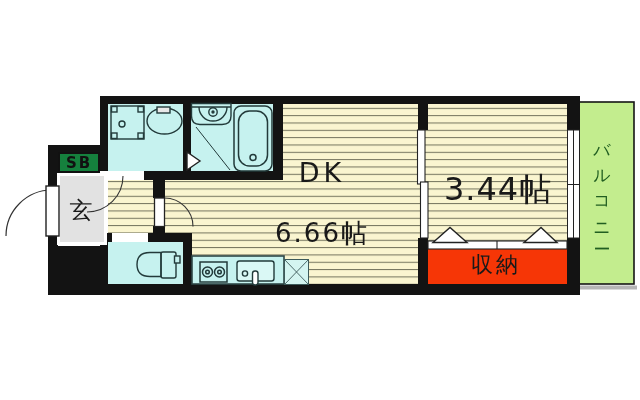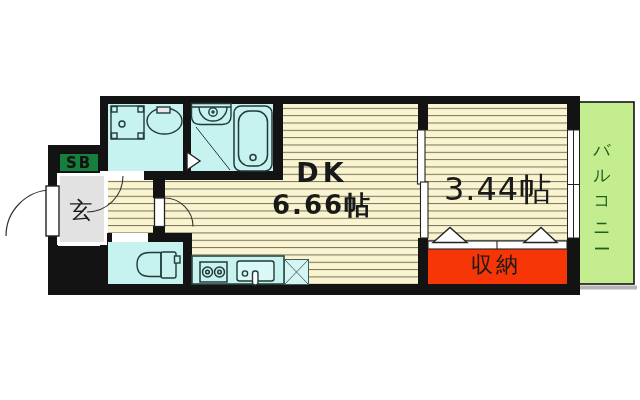--- a/index.html
+++ b/index.html
@@ -1,21 +1,21 @@
 <!DOCTYPE html>
 <html><head>
 <meta charset="utf-8">
 <style>
   html,body{margin:0;padding:0;background:#fff;}
   .stage{position:relative;width:640px;height:400px;background:#ffffff;overflow:hidden;
          font-family:"DejaVu Sans","Liberation Sans",sans-serif;}
   .stage svg{position:absolute;left:0;top:0;}
   .label{position:absolute;transform:translate(-50%,-50%);color:#191919;white-space:nowrap;line-height:1;}
-  .lbl-dk{font-size:27px;letter-spacing:4px;font-weight:700;text-align:right;}
-  .lbl-dk-size{font-size:26px;letter-spacing:2px;font-weight:700;}
+  .lbl-dk{font-size:27px;letter-spacing:4px;font-weight:400;text-align:right;}
+  .lbl-dk-size{font-size:26px;letter-spacing:2px;font-weight:400;margin-top:28px;}
   .lbl-west{font-size:23px;letter-spacing:4px;font-weight:500;}
   .lbl-west-size{font-size:32px;letter-spacing:1px;font-weight:400;}
   .lbl-storage{font-size:22px;letter-spacing:3px;font-weight:500;text-align:center;}
   .lbl-genkan{font-size:23px;font-weight:500;}
   .sb-box{position:absolute;left:58px;top:152px;width:42px;height:21px;box-sizing:border-box;
           background:#15803d;border:2.5px solid #111;display:flex;align-items:flex-start;justify-content:center;}
   .sb-box span{font-size:15px;font-weight:bold;letter-spacing:2px;color:#111;}
   .balcony-label{position:absolute;left:603px;top:189px;transform:translate(-50%,-50%);
                  writing-mode:vertical-rl;font-size:17px;letter-spacing:8px;color:#215e21;font-weight:500;}
 </style>

